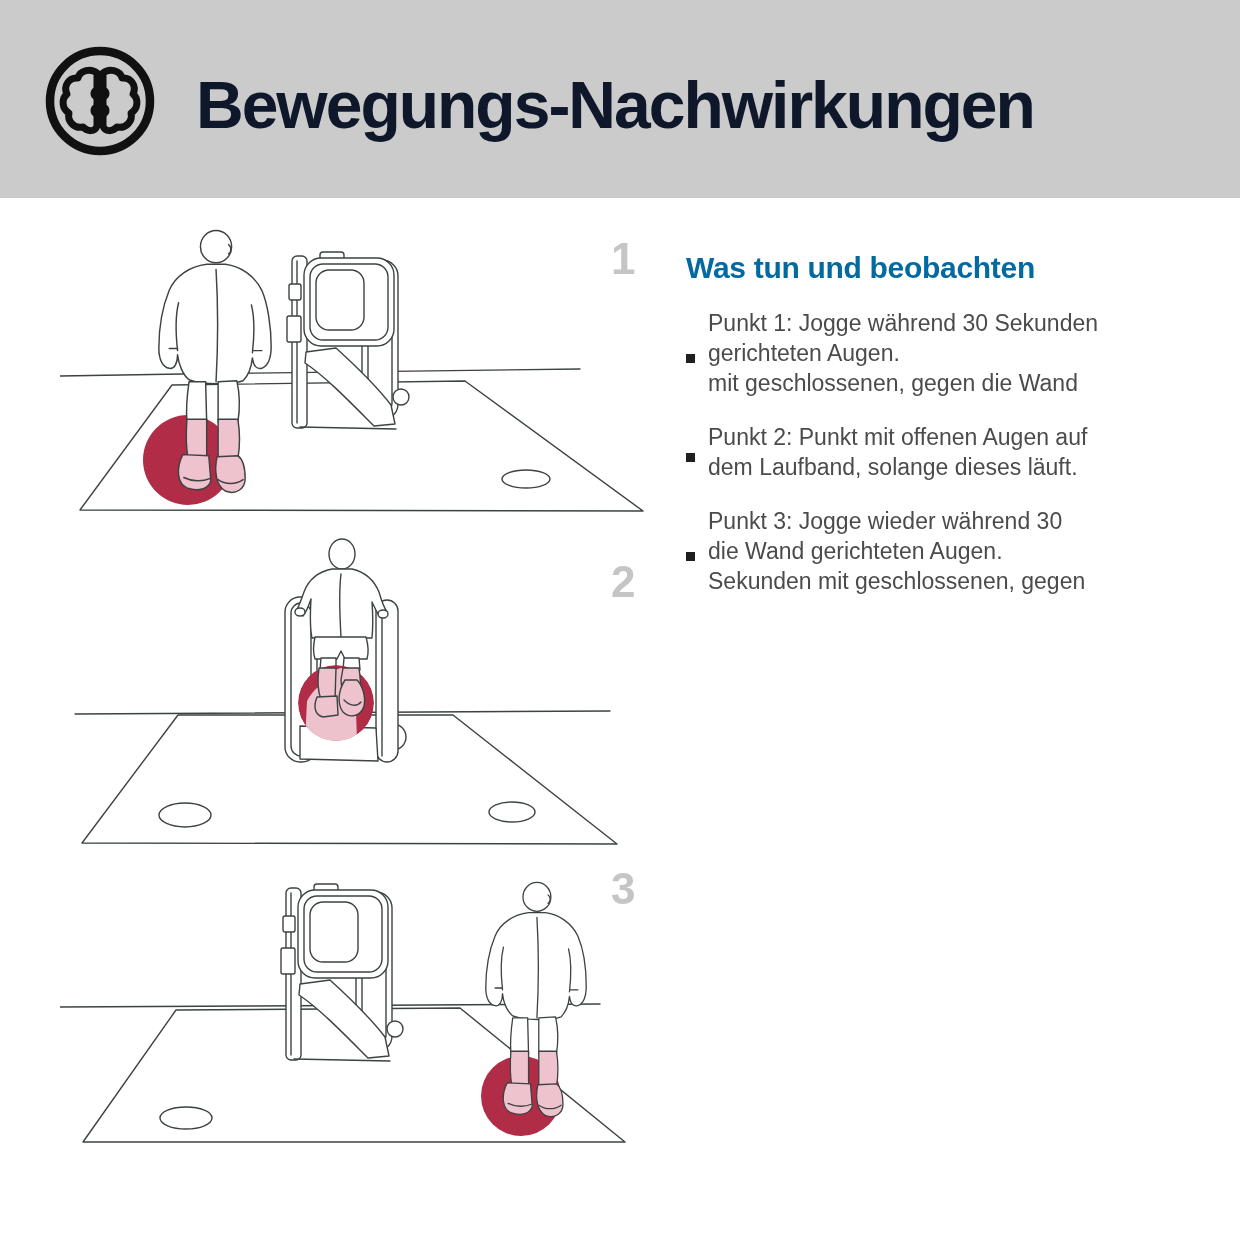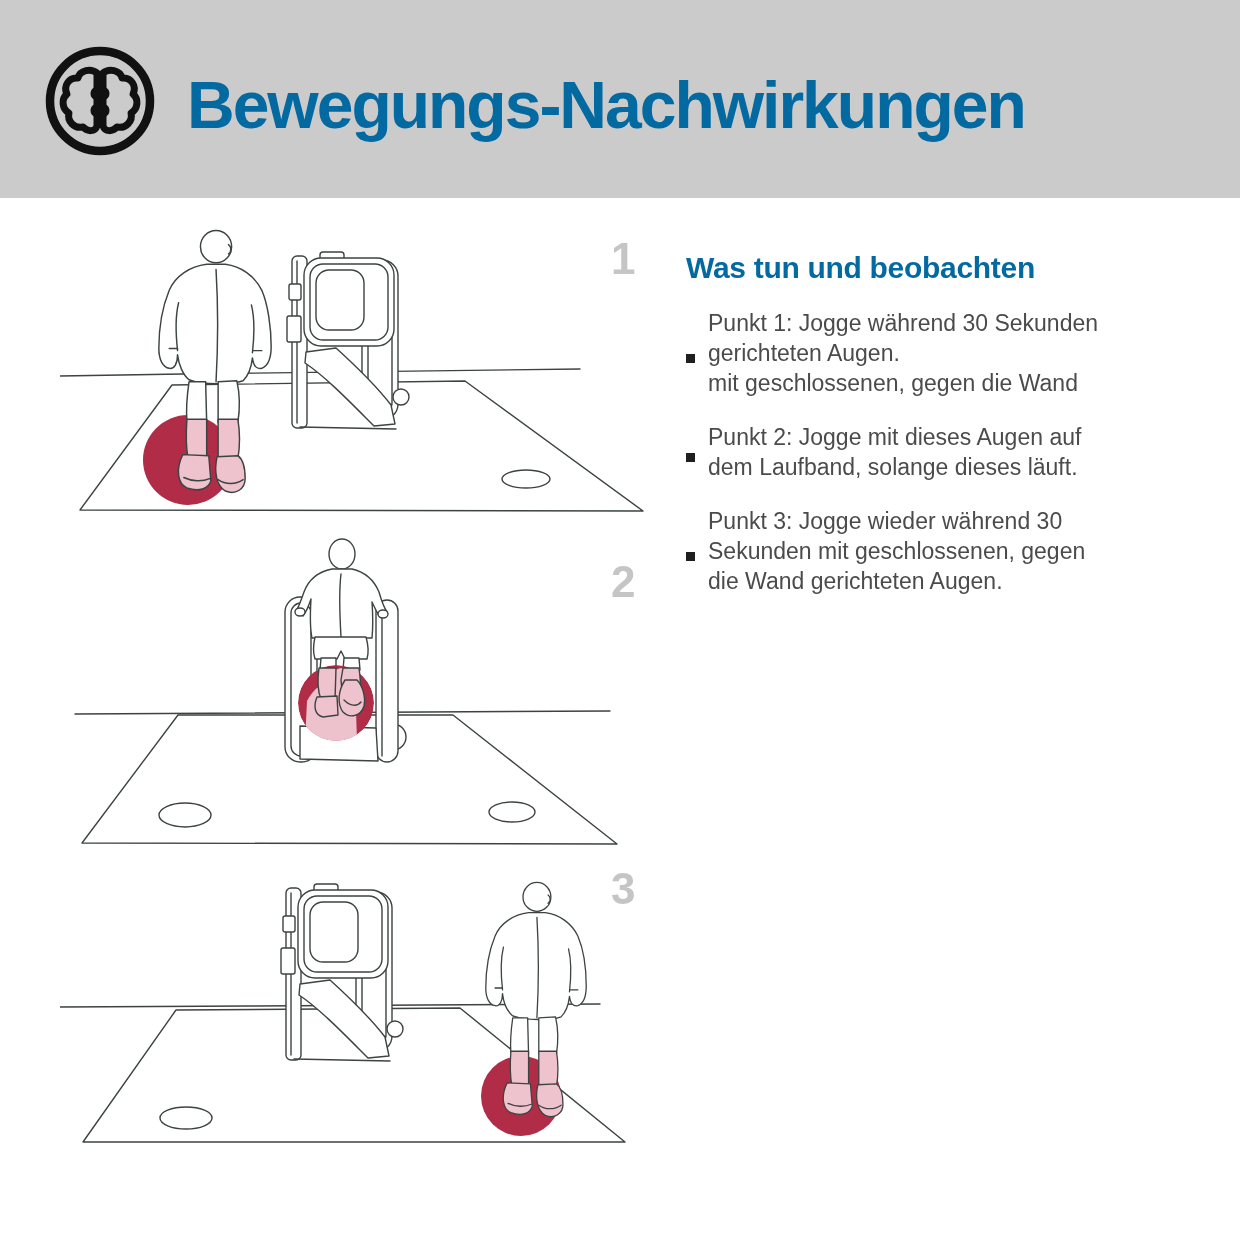--- a/index.html
+++ b/index.html
@@ -7,22 +7,22 @@
     width:1240px;height:1240px;position:relative;overflow:hidden;
     font-family:"Liberation Sans","DejaVu Sans",sans-serif;
   }
   
   .header{
     position:absolute;left:0;top:0;width:1240px;height:198px;
     background:#cbcbcb;
   }
   .brand-icon{position:absolute;left:44px;top:45px;width:112px;height:112px;}
   .page-title{
-    position:absolute;left:187px;top:72px;
-    font-size:66px;font-weight:700;letter-spacing:-2px;color:#0369a1;
+    position:absolute;left:196px;top:72px;
+    font-size:66px;font-weight:700;letter-spacing:-2px;color:#0f172a;
     line-height:66px;white-space:nowrap;
   }
   
   .panel{position:absolute;left:60px;width:600px;height:330px;}
   #panel-1{top:218px;}
   #panel-2{top:530px;}
   #panel-3{top:860px;}
   .panel-num{
     position:absolute;left:611px;width:50px;
     font-size:44px;font-weight:700;color:#c5c5c5;line-height:44px;
@@ -192,26 +192,26 @@
       <span class="sq"></span>
       <span class="btxt">
         <div>Punkt 1: Jogge während 30 Sekunden</div>
         <div>gerichteten Augen.</div>
         <div>mit geschlossenen, gegen die Wand</div>
       </span>
     </li>
     <li>
       <span class="sq"></span>
       <span class="btxt">
-        <div>Punkt 2: Jogge mit dieses Augen auf</div>
+        <div>Punkt 2: Punkt mit offenen Augen auf</div>
         <div>dem Laufband, solange dieses läuft.</div>
       </span>
     </li>
     <li>
       <span class="sq"></span>
       <span class="btxt">
         <div>Punkt 3: Jogge wieder während 30</div>
+        <div>die Wand gerichteten Augen.</div>
         <div>Sekunden mit geschlossenen, gegen</div>
-        <div>die Wand gerichteten Augen.</div>
       </span>
     </li>
   </ul>
 </div>
 
 </body></html>

